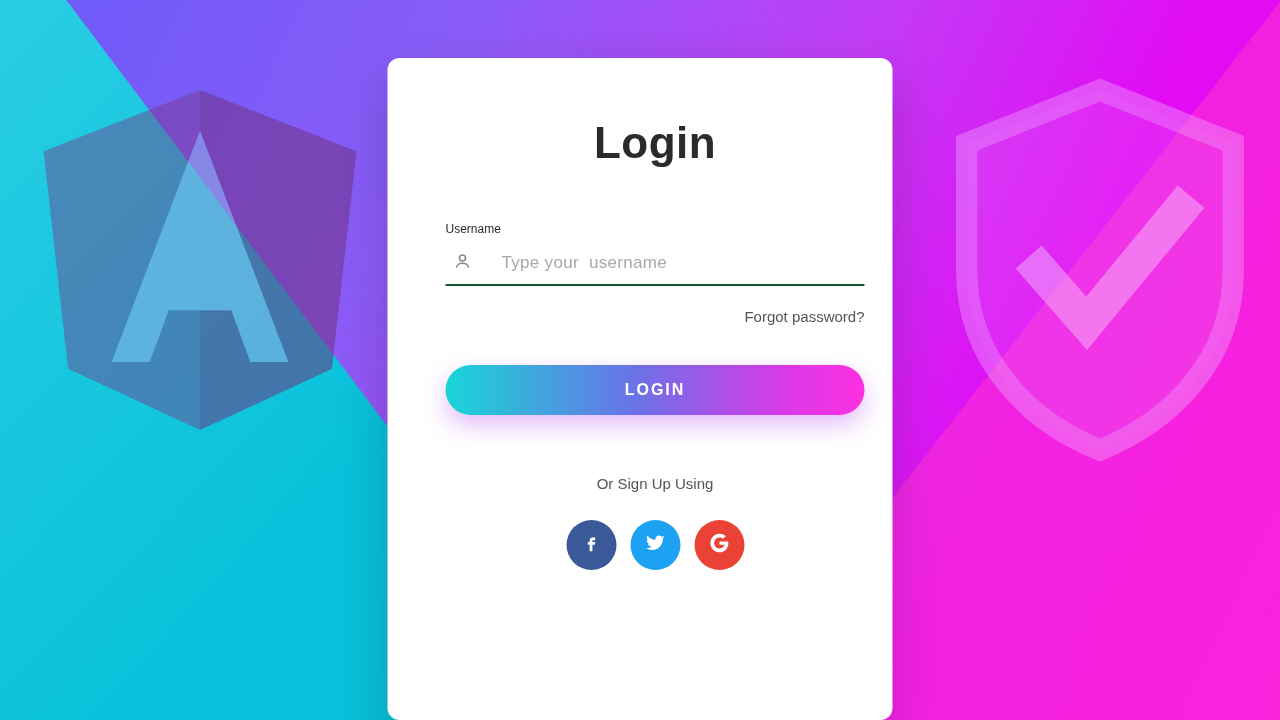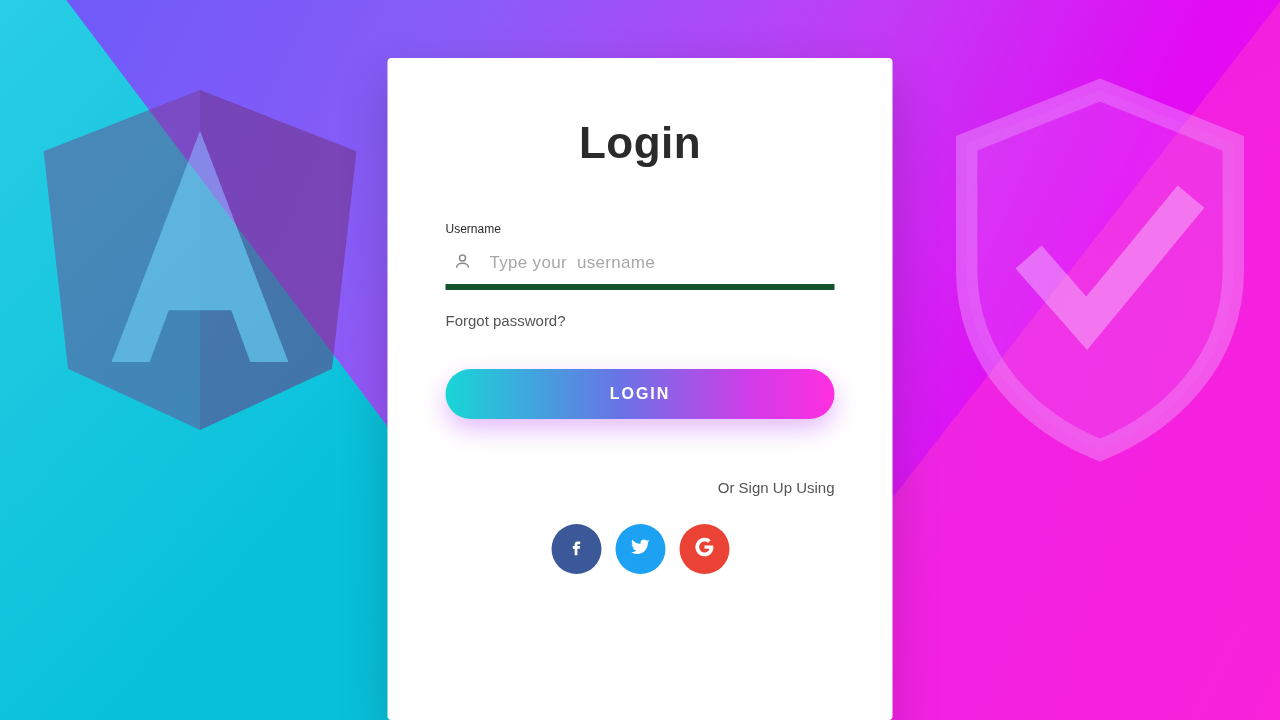--- a/index.html
+++ b/index.html
@@ -45,57 +45,58 @@
   }
   .logo-right svg { width: 100%; height: 100%; opacity: 0.55; }
 
   
   .card {
     position: absolute;
     left: 50%; transform: translateX(-50%);
     top: 58px;
     width: 505px; height: 662px;
     background: #fff;
-    border-radius: 4px;
+    border-radius: 12px;
     box-shadow: 0 20px 50px rgba(0,0,0,0.18);
-    padding: 60px 58px 0 58px;
+    padding: 60px 28px 0 58px;
   }
   .title {
     text-align: center;
     font-size: 44px;
     font-weight: 800;
     color: #2b2b2b;
     letter-spacing: 0.5px;
     margin-bottom: 54px;
   }
   .field { margin-bottom: 28px; }
   .label {
     font-size: 12px;
     color: #2b2b2b;
     margin-bottom: 10px;
     display: block;
   }
   .input-row {
     display: flex;
     align-items: center;
-    border-bottom: 6px solid #14532d;
+    border-bottom: 2px solid #14532d;
     padding: 6px 0 10px 8px;
-    gap: 18px;
+    gap: 30px;
   }
   .input-row.dim { border-bottom-color: #ccc; }
   .input-row svg { width: 18px; height: 18px; flex: none; }
   .input {
     border: none; outline: none;
     font-size: 17px;
     color: #333;
     width: 100%;
     background: transparent;
   }
   .input::placeholder { color: #a8a8a8; letter-spacing: 0.3px; }
   .forgot {
+    text-align: right;
     font-size: 15px;
     color: #555;
     margin-top: -6px;
     margin-bottom: 40px;
     cursor: pointer;
   }
   .login-btn {
     display: block;
     width: 100%;
     height: 50px;
@@ -103,21 +104,21 @@
     border-radius: 28px;
     background: linear-gradient(90deg, #18d6d6 0%, #6a73e6 45%, #d63ae8 80%, #ff2fe0 100%);
     color: #fff;
     font-size: 16px;
     letter-spacing: 2px;
     font-weight: 600;
     cursor: pointer;
     box-shadow: 0 10px 25px rgba(178, 60, 240, 0.35);
   }
   .or {
-    text-align: right;
+    text-align: center;
     margin-top: 60px;
     font-size: 15px;
     color: #555;
   }
   .socials {
     display: flex;
     justify-content: center;
     gap: 14px;
     margin-top: 28px;
   }

